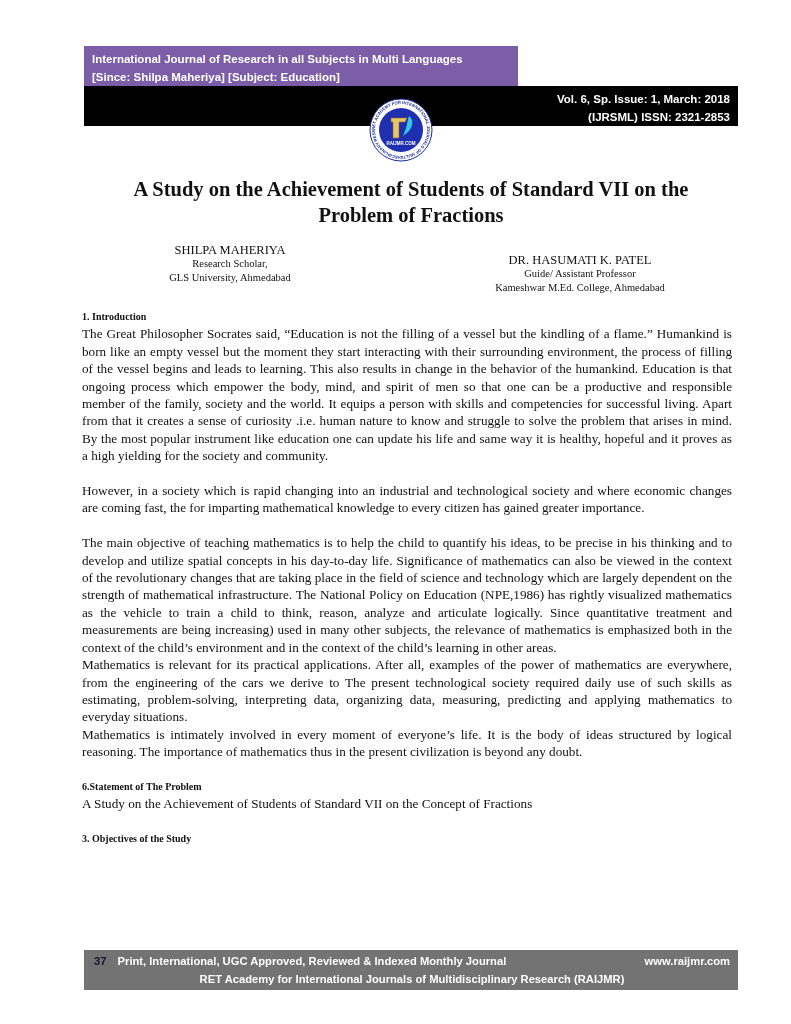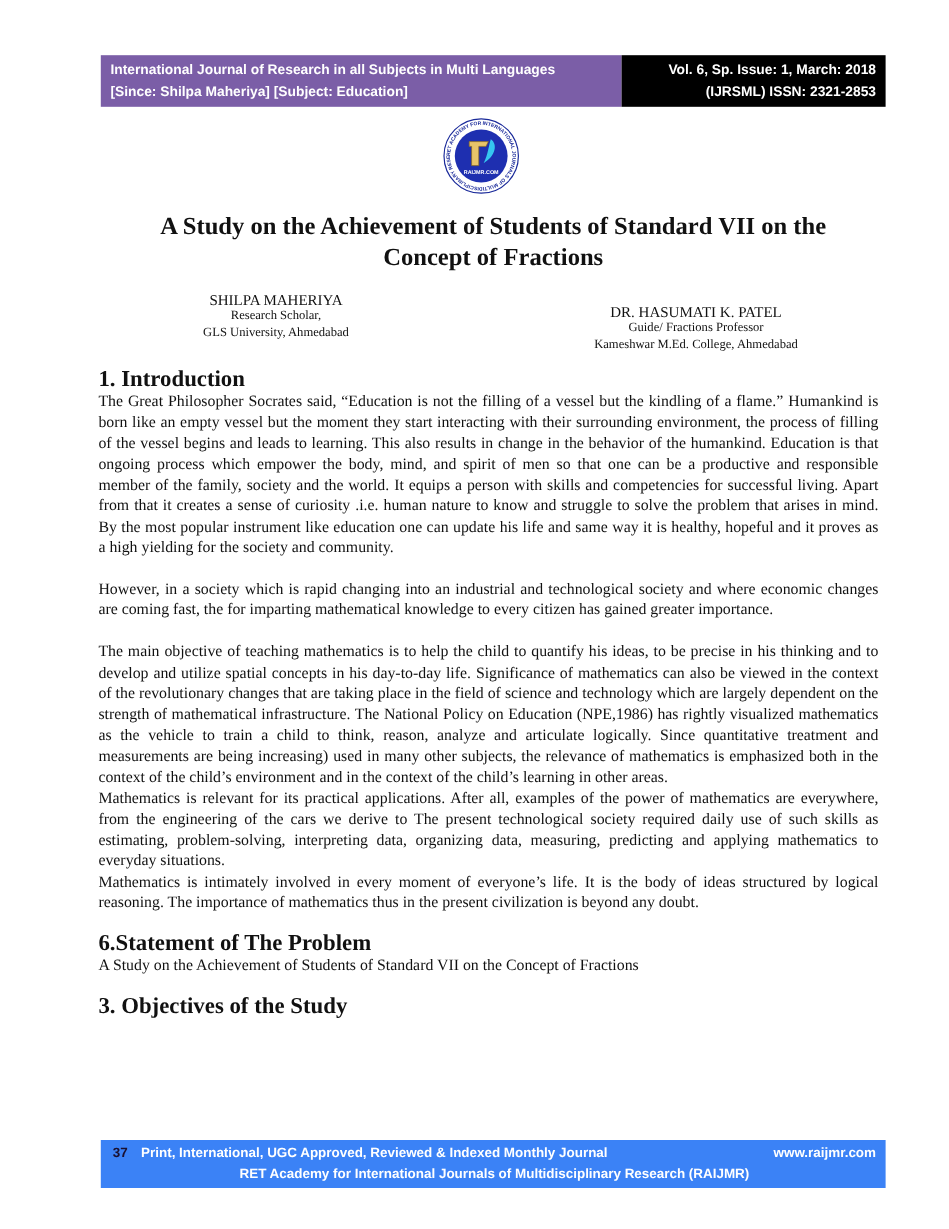--- a/index.html
+++ b/index.html
@@ -15,20 +15,21 @@
       font-family: "Liberation Serif", serif;
       color: #111111;
     }
     .header-bar {
       position: absolute;
       left: 84px;
       top: 46px;
       width: 654px;
       height: 43px;
       display: flex;
+      flex-direction: column;
     }
     .header-left {
       background: #7b5ea7;
       width: 434px;
       color: #ffffff;
       font-family: "Liberation Sans", sans-serif;
       font-weight: bold;
       font-size: 11.5px;
       padding: 4px 0 0 8px;
       box-sizing: border-box;
@@ -77,36 +78,36 @@
     .content {
       position: absolute;
       left: 82px;
       top: 308px;
       width: 650px;
       font-size: 13.2px;
       line-height: 17.4px;
       text-align: justify;
     }
     .content h2 {
-      font-size: 19px;
+      font-size: 10px;
       font-weight: bold;
       margin: 0;
       line-height: 17.4px;
     }
     .content p {
       margin: 0;
     }
     .gap { height: 17.4px; }
     .footer-bar {
       position: absolute;
       left: 84px;
       top: 950px;
       width: 654px;
       height: 40px;
-      background: #3b82f6;
+      background: #737373;
       color: #ffffff;
       font-family: "Liberation Sans", sans-serif;
       font-weight: bold;
       font-size: 11.2px;
       line-height: 18px;
       box-sizing: border-box;
       padding: 2px 8px 0 10px;
     }
     .footer-row1 {
       display: flex;
@@ -138,32 +139,32 @@
       <textPath href="#ringpath">RET ACADEMY FOR INTERNATIONAL JOURNALS OF MULTIDISCIPLINARY RESEARCH</textPath>
     </text>
     <path d="M22 20 L38 20 L36 24 L30 24 L30 40 L24 40 L24 24 L22 24 Z" fill="#e8c46a" stroke="#8a6a20" stroke-width="0.6"></path>
     <path d="M40 18 C46 22, 44 32, 34 38 C38 30, 38 24, 40 18 Z" fill="#35c6f0"></path>
     <text x="32" y="47" font-size="4.5" text-anchor="middle" fill="#ffffff" font-family="Liberation Sans, sans-serif" font-weight="bold">RAIJMR.COM</text>
   </svg>
 </div>
 
 <div class="title">
   <div>A Study on the Achievement of Students of Standard VII on the</div>
-  <div>Concept of Fractions</div>
+  <div>Problem of Fractions</div>
 </div>
 
 <div class="author author-left">
   <div class="name">SHILPA MAHERIYA</div>
   <div class="role">Research Scholar,</div>
   <div class="inst">GLS University, Ahmedabad</div>
 </div>
 
 <div class="author author-right">
   <div class="name">DR. HASUMATI K. PATEL</div>
-  <div class="role">Guide/ Fractions Professor</div>
+  <div class="role">Guide/ Assistant Professor</div>
   <div class="inst">Kameshwar M.Ed. College, Ahmedabad</div>
 </div>
 
 <div class="content">
   <h2>1. Introduction</h2>
   <p>The Great Philosopher Socrates said, “Education is not the filling of a vessel but the kindling of a flame.” Humankind is born like an empty vessel but the moment they start interacting with their surrounding environment, the process of filling of the vessel begins and leads to learning. This also results in change in the behavior of the humankind. Education is that ongoing process which empower the body, mind, and spirit of men so that one can be a productive and responsible member of the family, society and the world. It equips a person with skills and competencies for successful living. Apart from that it creates a sense of curiosity .i.e. human nature to know and struggle to solve the problem that arises in mind. By the most popular instrument like education one can update his life and same way it is healthy, hopeful and it proves as a high yielding for the society and community.</p>
   <div class="gap"></div>
   <p>However, in a society which is rapid changing into an industrial and technological society and where economic changes are coming fast, the for imparting mathematical knowledge to every citizen has gained greater importance.</p>
   <div class="gap"></div>
   <p>The main objective of teaching mathematics is to help the child to quantify his ideas, to be precise in his thinking and to develop and utilize spatial concepts in his day-to-day life. Significance of mathematics can also be viewed in the context of the revolutionary changes that are taking place in the field of science and technology which are largely dependent on the strength of mathematical infrastructure. The National Policy on Education (NPE,1986) has rightly visualized mathematics as the vehicle to train a child to think, reason, analyze and articulate logically. Since quantitative treatment and measurements are being increasing) used in many other subjects, the relevance of mathematics is emphasized both in the context of the child’s environment and in the context of the child’s learning in other areas.</p>

